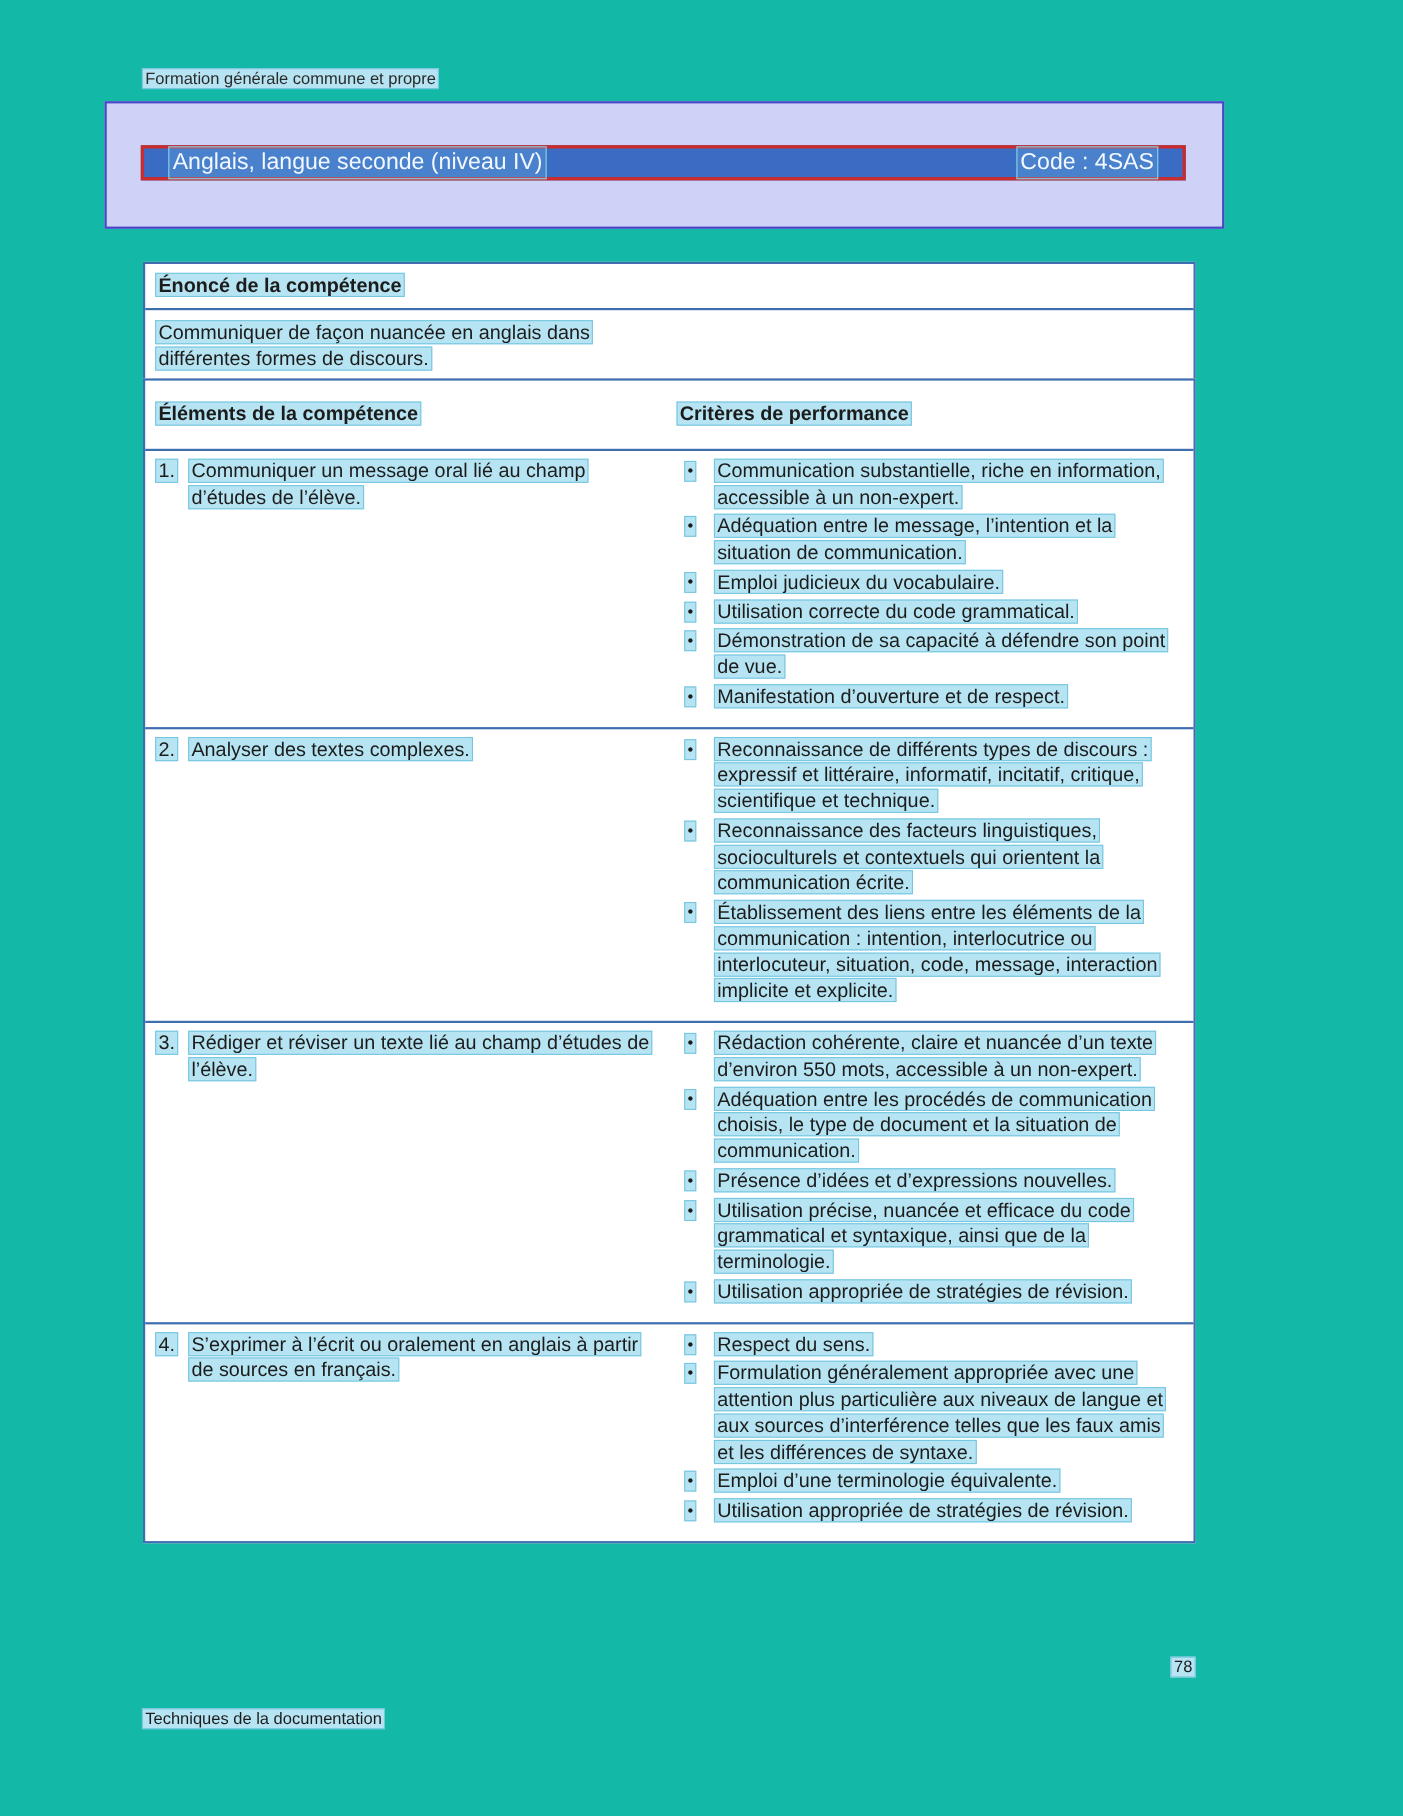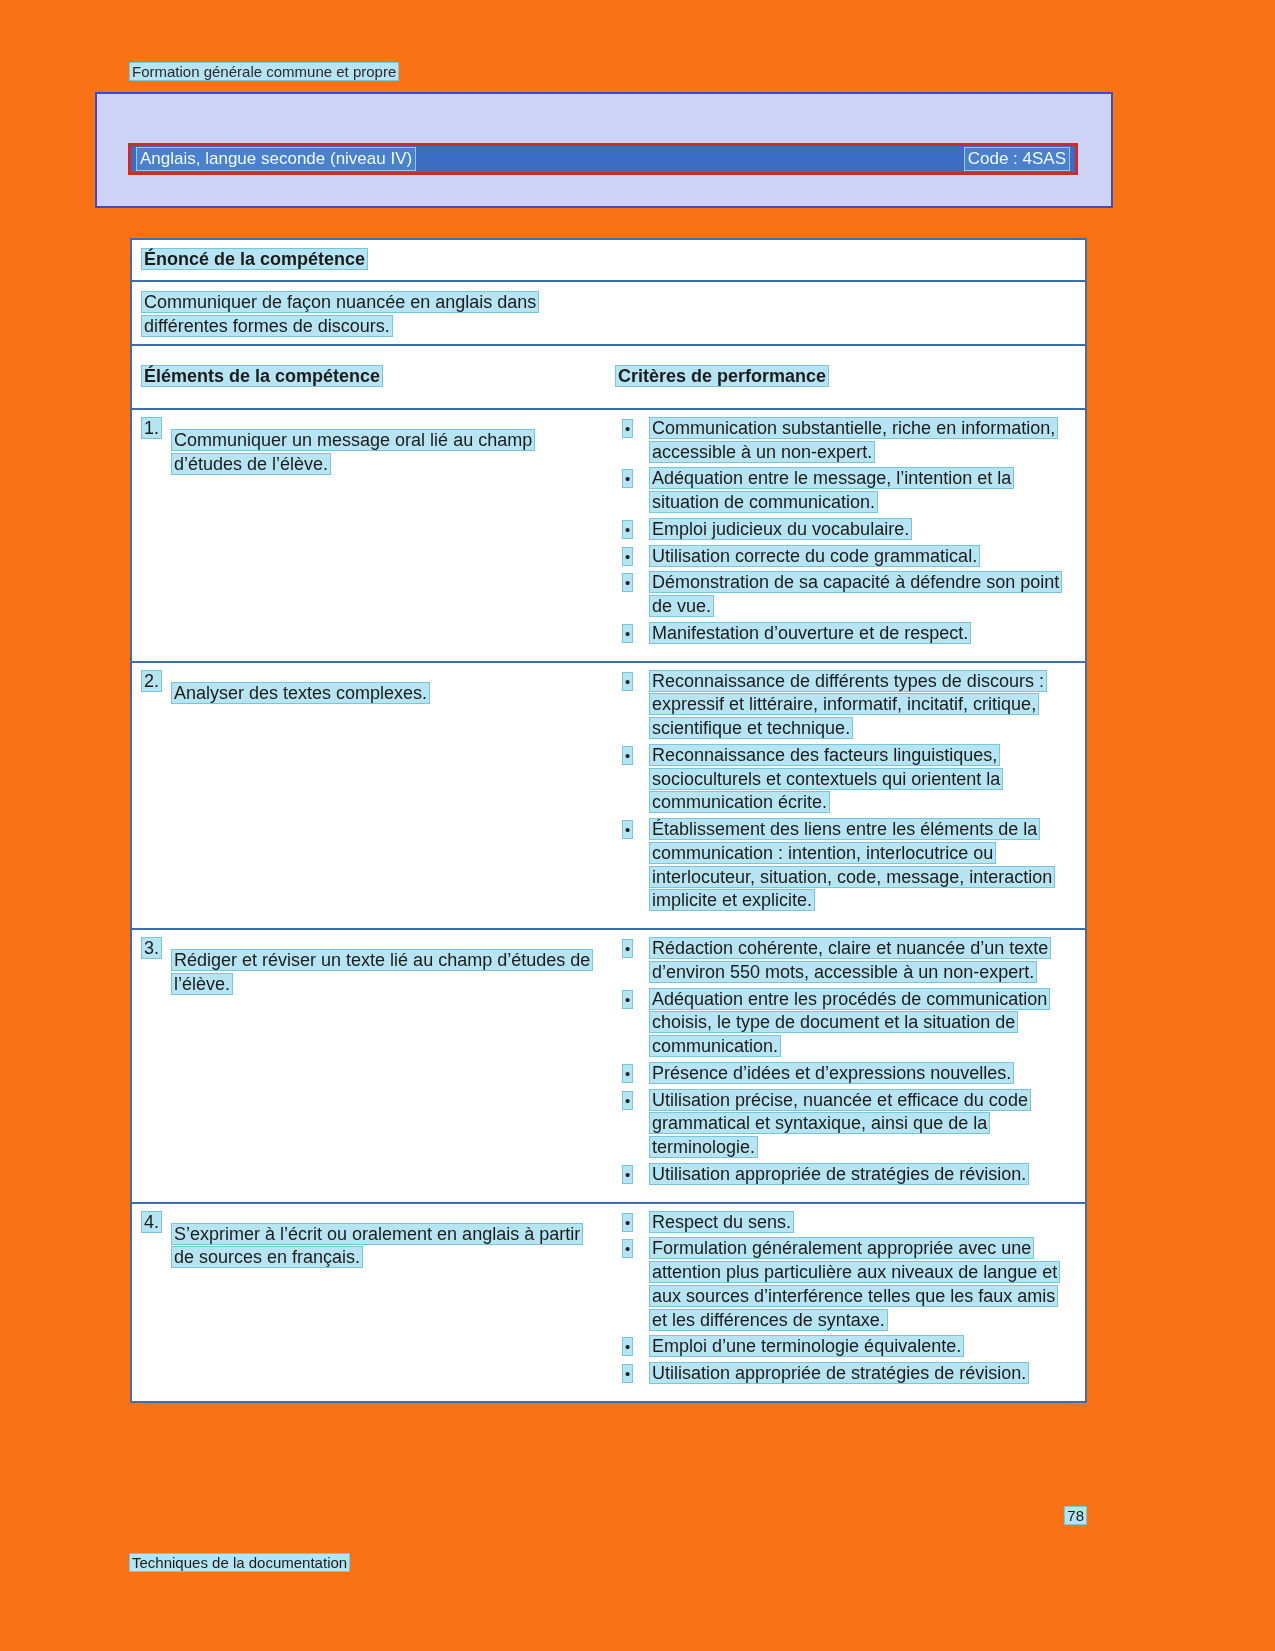--- a/index.html
+++ b/index.html
@@ -1,21 +1,21 @@
 <!DOCTYPE html>
 <html><head>
 <meta charset="utf-8">
 <style>
   * { margin:0; padding:0; box-sizing:border-box; }
   html,body { background:#ffffff; }
   body { font-family:"Liberation Sans", sans-serif; color:#1c1c1c; }
 
   .page {
     position:relative; width:1275px; height:1651px;
-    background:#f97316; overflow:hidden; font-size:18px; line-height:1.32;
+    background:#14b8a6; overflow:hidden; font-size:18px; line-height:1.32;
   }
 
   
   .hl {
     background:#b6e4f2;
     border:1px solid #76c6e0;
     padding:0 2px;
     -webkit-box-decoration-break:clone;
     box-decoration-break:clone;
   }
@@ -27,24 +27,24 @@
     box-decoration-break:clone;
   }
 
   .doc-header { position:absolute; left:129px; top:62px; font-size:15px; color:#2a2a2a; }
 
   .banner {
     position:absolute; left:95px; top:92px; width:1018px; height:116px;
     background:#cdd2f6; border:2px solid #4646c6;
   }
   .course-bar {
-    position:absolute; left:31px; right:33px; top:49px; height:32px;
+    position:absolute; left:31px; right:33px; top:38px; height:32px;
     background:#3a6cc4; border:3px solid #cc2b2b;
     display:flex; align-items:center; justify-content:space-between;
-    padding:0 5px; color:#f2f8ff; font-size:17px;
+    padding:0 22px; color:#f2f8ff; font-size:21px;
   }
   .banner-headings { position:absolute; left:43px; right:0; bottom:8px; height:26px; }
   .head-word {
     font-style:italic; font-weight:bold; text-decoration:underline;
     color:#17375e; font-size:19px;
   }
   .standard-pos { position:absolute; left:523px; top:0; }
   .objective-pos { position:absolute; left:0; top:0; }
 
   .tablebox { position:absolute; left:130px; width:957px; border:2px solid #3c6eb0; background:#fff; }
@@ -56,21 +56,21 @@
   .t2 { top:344px; }
   .t2-head {
     display:grid; grid-template-columns:474px 1fr;
     padding:19px 9px; border-bottom:2px solid #3c6eb0; font-weight:bold;
   }
   .t2-row { display:grid; grid-template-columns:474px 1fr; padding:7px 9px 12px; }
   .t2-row + .t2-row { border-top:2px solid #3c6eb0; }
 
   .elem { display:flex; align-items:flex-start; }
   .elem .num { flex:0 0 30px; }
-  .elem .etext { max-width:420px;margin-top:12px; }
+  .elem .etext { max-width:420px; }
 
   .crit { display:flex; align-items:flex-start; margin-bottom:3px; }
   .crit .bullet { flex:0 0 34px; padding-left:7px; font-size:15px; line-height:1.55; }
   .crit .ctext { flex:1; max-width:425px; }
 
   .doc-footer { position:absolute; left:129px; top:1553px; font-size:15px; }
   .page-num { position:absolute; left:130px; top:1506px; width:957px; text-align:right; font-size:15px; }
 </style>
 </head>
 <body>

